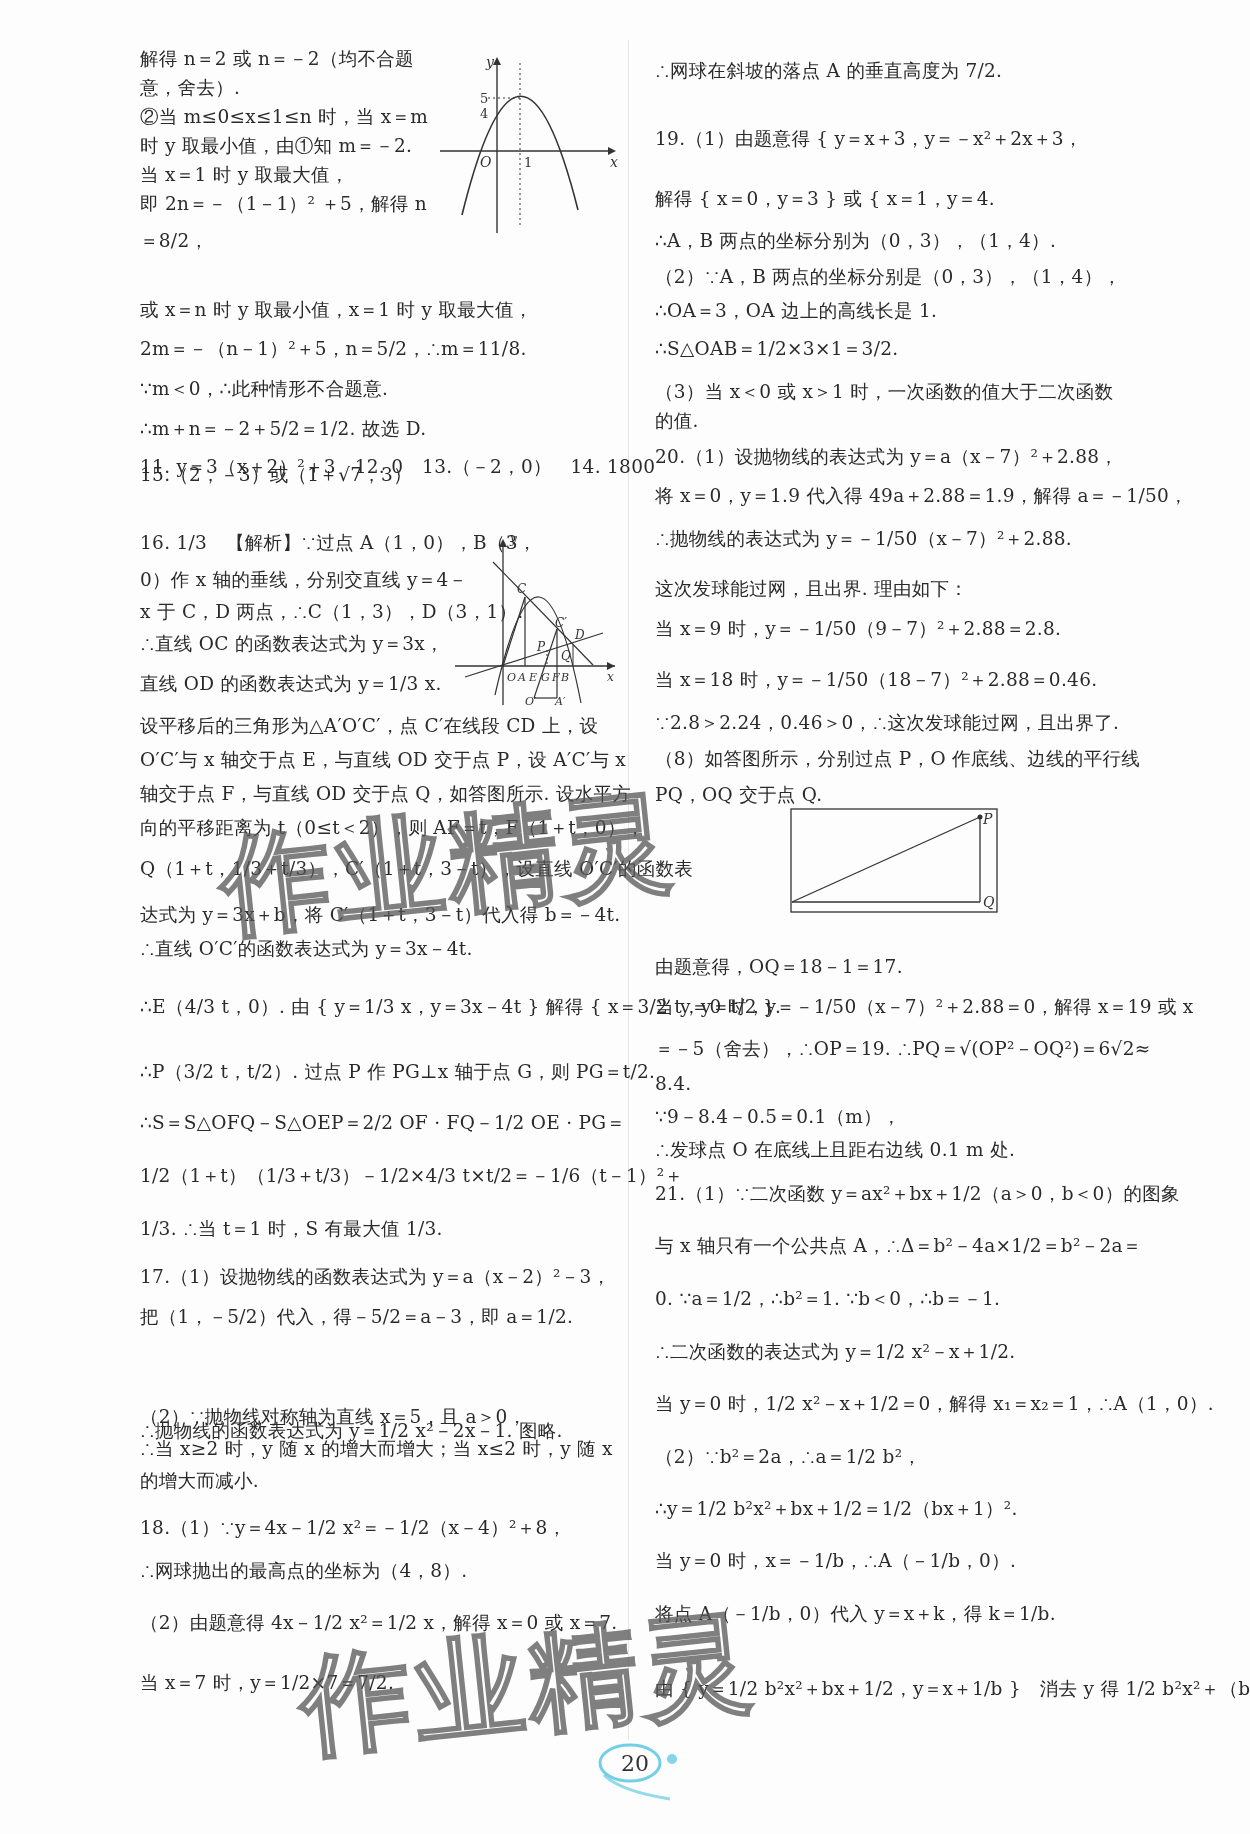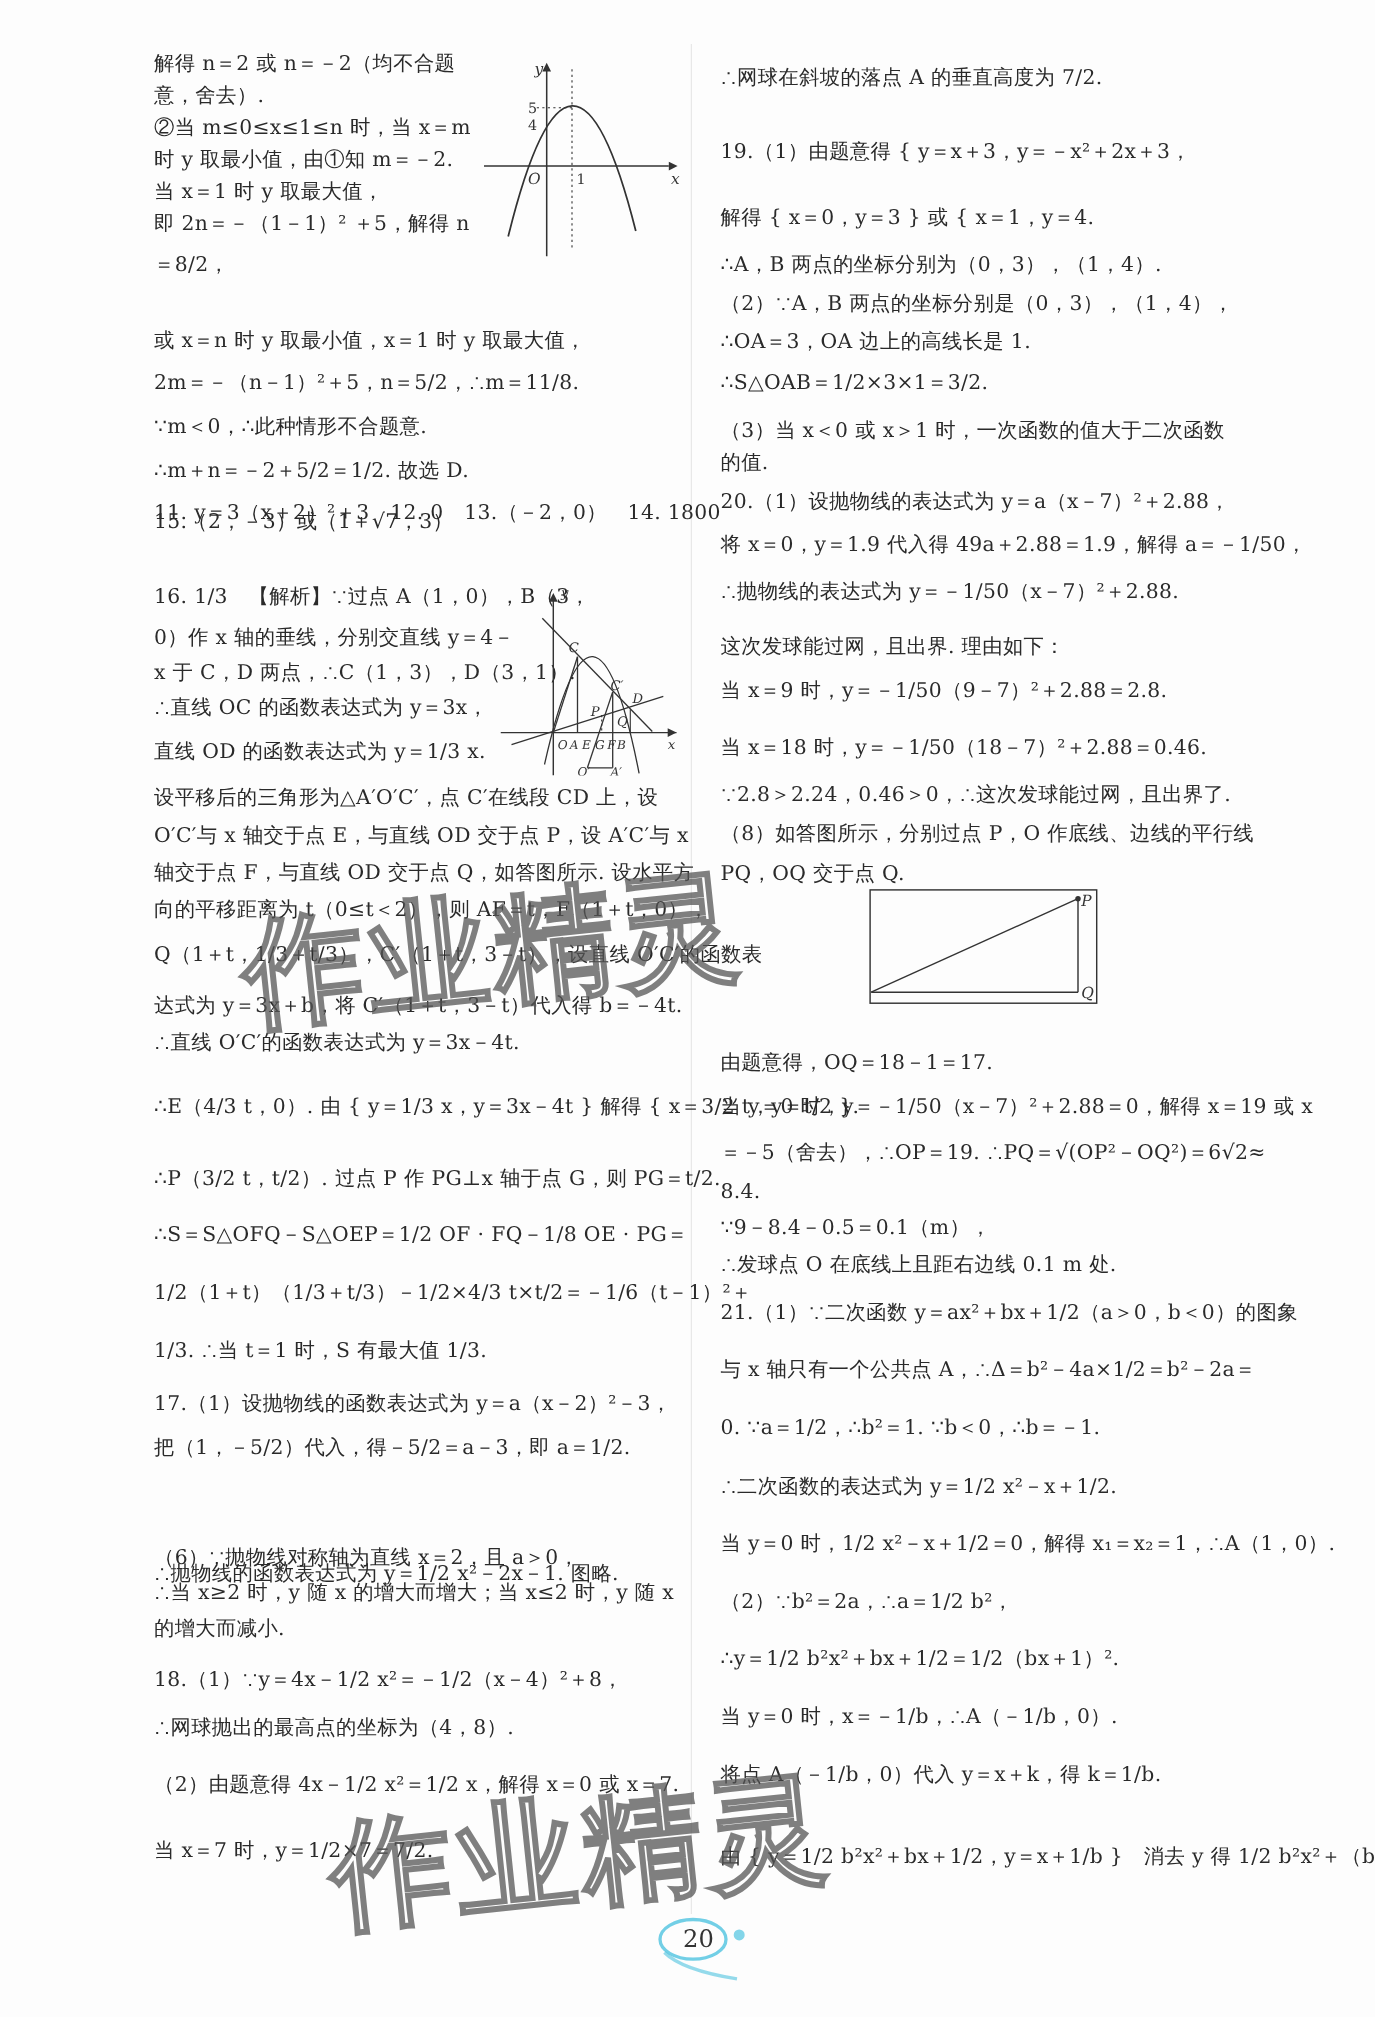--- a/index.html
+++ b/index.html
@@ -51,27 +51,27 @@
     <div class="line" style="top:625px">直线 OD 的函数表达式为 y＝1/3 x.</div>
     <div class="line" style="top:667px">设平移后的三角形为△A′O′C′，点 C′在线段 CD 上，设</div>
     <div class="line" style="top:701px">O′C′与 x 轴交于点 E，与直线 OD 交于点 P，设 A′C′与 x</div>
     <div class="line" style="top:735px">轴交于点 F，与直线 OD 交于点 Q，如答图所示. 设水平方</div>
     <div class="line" style="top:769px">向的平移距离为 t（0≤t＜2），则 AF＝t，F（1＋t，0），</div>
     <div class="line" style="top:810px">Q（1＋t，1/3＋t/3），C′（1＋t，3－t），设直线 O′C′的函数表</div>
     <div class="line" style="top:856px">达式为 y＝3x＋b，将 C′（1＋t，3－t）代入得 b＝－4t.</div>
     <div class="line" style="top:890px">∴直线 O′C′的函数表达式为 y＝3x－4t.</div>
     <div class="line" style="top:948px">∴E（4/3 t，0）. 由 { y＝1/3 x，y＝3x－4t } 解得 { x＝3/2 t，y＝t/2 }.</div>
     <div class="line" style="top:1013px">∴P（3/2 t，t/2）. 过点 P 作 PG⊥x 轴于点 G，则 PG＝t/2.</div>
-    <div class="line" style="top:1064px">∴S＝S△OFQ－S△OEP＝1/2 OF · FQ－1/8 OE · PG＝</div>
+    <div class="line" style="top:1064px">∴S＝S△OFQ－S△OEP＝2/2 OF · FQ－1/2 OE · PG＝</div>
     <div class="line" style="top:1117px">1/2（1＋t）（1/3＋t/3）－1/2×4/3 t×t/2＝－1/6（t－1）²＋</div>
     <div class="line" style="top:1170px">1/3. ∴当 t＝1 时，S 有最大值 1/3.</div>
     <div class="line" style="top:1218px">17.（1）设抛物线的函数表达式为 y＝a（x－2）²－3，</div>
     <div class="line" style="top:1258px">把（1，－5/2）代入，得－5/2＝a－3，即 a＝1/2.</div>
     <div class="line" style="top:1372px">∴抛物线的函数表达式为 y＝1/2 x²－2x－1. 图略.</div>
-    <div class="line" style="top:1358px">（6）∵抛物线对称轴为直线 x＝2，且 a＞0，</div>
+    <div class="line" style="top:1358px">（2）∵抛物线对称轴为直线 x＝5，且 a＞0，</div>
     <div class="line" style="top:1390px">∴当 x≥2 时，y 随 x 的增大而增大；当 x≤2 时，y 随 x</div>
     <div class="line" style="top:1422px">的增大而减小.</div>
     <div class="line" style="top:1469px">18.（1）∵y＝4x－1/2 x²＝－1/2（x－4）²＋8，</div>
     <div class="line" style="top:1512px">∴网球抛出的最高点的坐标为（4，8）.</div>
     <div class="line" style="top:1564px">（2）由题意得 4x－1/2 x²＝1/2 x，解得 x＝0 或 x＝7.</div>
     <div class="line" style="top:1624px">当 x＝7 时，y＝1/2×7＝7/2.</div>
   </div>
 
   <svg class="figure" style="left:440px;top:55px" width="180" height="180" viewBox="0 0 180 180">
     <line x1="0" y1="96" x2="168" y2="96" stroke="#333" stroke-width="1.4"></line>

